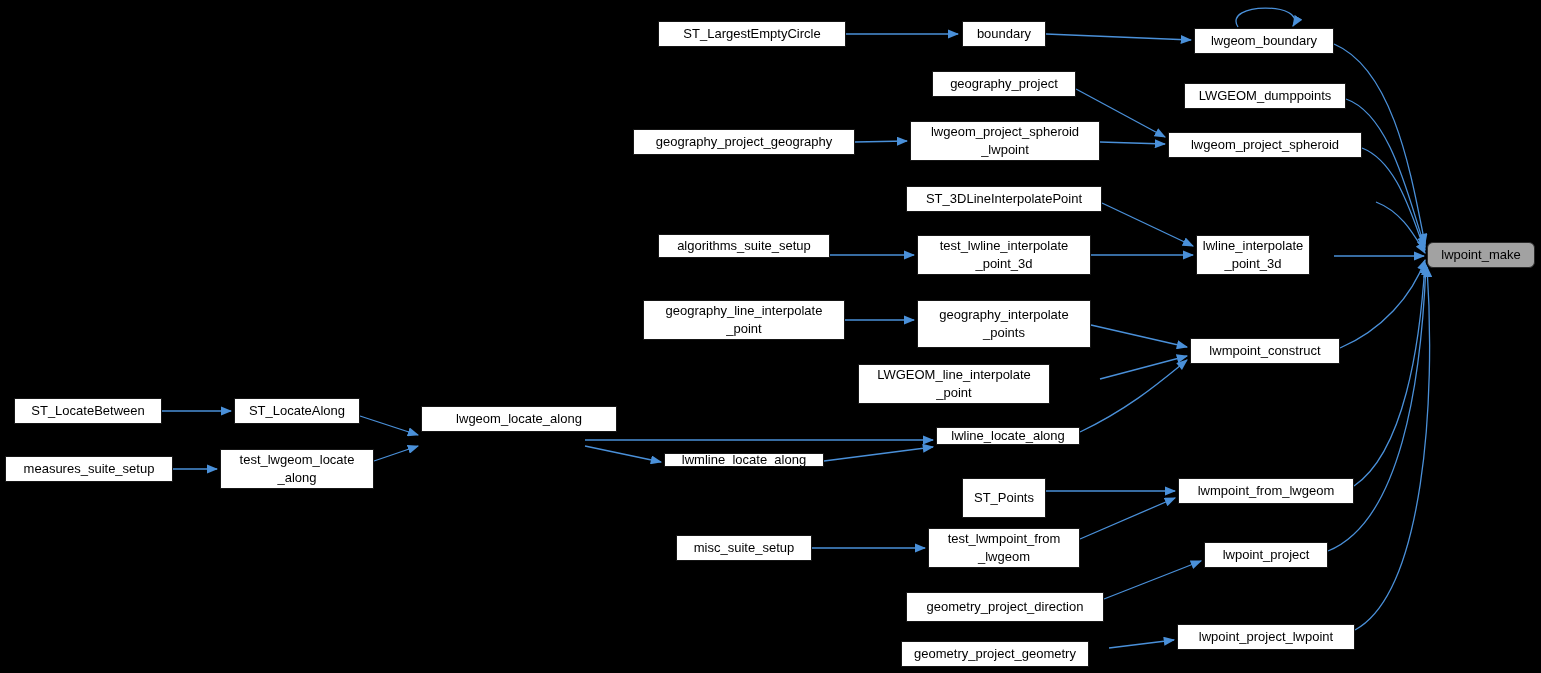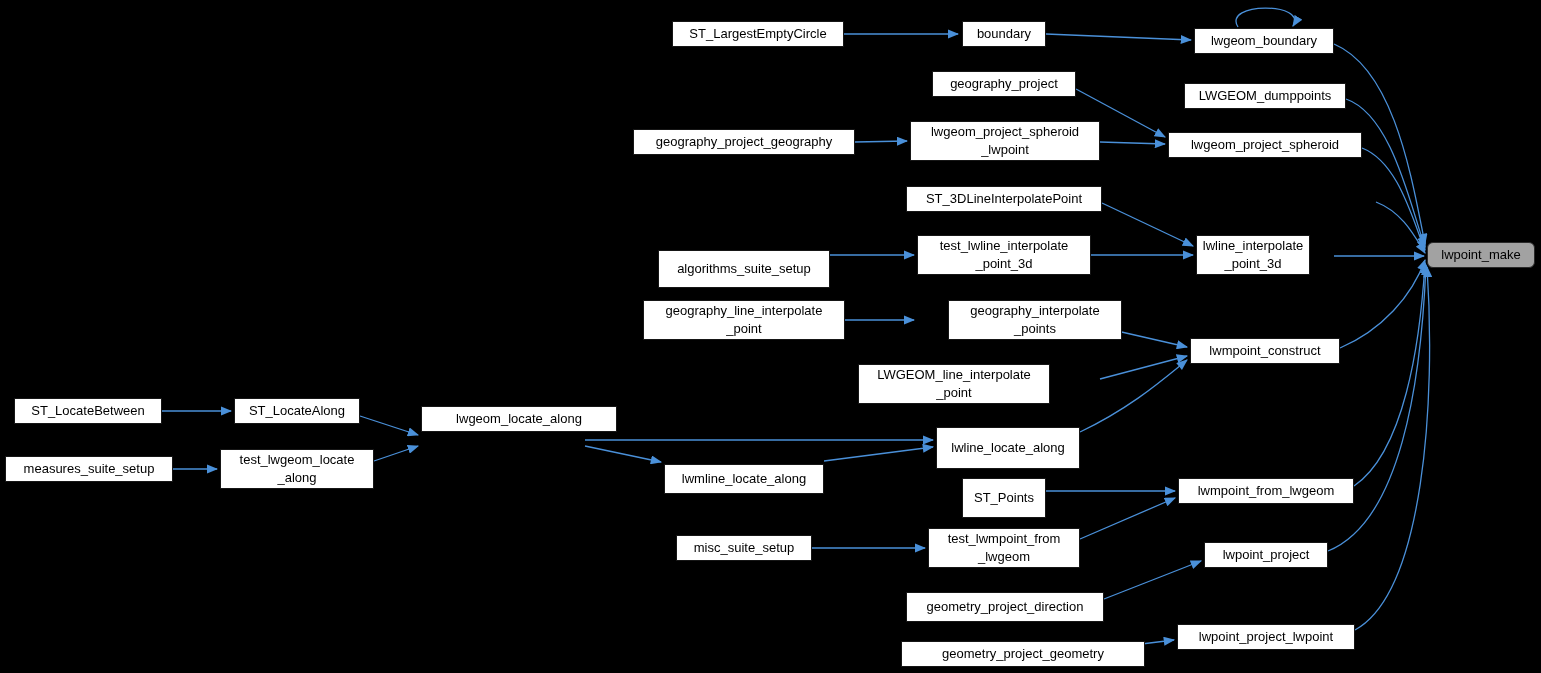--- a/index.html
+++ b/index.html
@@ -72,54 +72,54 @@
     <path class="edge" marker-end="url(#arrow)" d="M1046,491 L1175,491"></path>
     <path class="edge" marker-end="url(#arrow)" d="M1354,486 C1404,452 1420,345 1425,263"></path>
     <path class="edge" marker-end="url(#arrow)" d="M812,548 L925,548"></path>
     <path class="edge" marker-end="url(#arrow)" d="M1080,539 L1175,498"></path>
     <path class="edge" marker-end="url(#arrow)" d="M1104,599 L1201,561"></path>
     <path class="edge" marker-end="url(#arrow)" d="M1328,551 C1400,522 1421,385 1426,265"></path>
     <path class="edge" marker-end="url(#arrow)" d="M1109,648 L1174,640"></path>
     <path class="edge" marker-end="url(#arrow)" d="M1355,630 C1424,592 1436,400 1427,267"></path>
   </svg>
 
-  <div class="node" style="left:672px;top:21px;width:172px;height:26px">ST_LargestEmptyCircle</div>
+  <div class="node" style="left:658px;top:21px;width:188px;height:26px">ST_LargestEmptyCircle</div>
   <div class="node" style="left:962px;top:21px;width:84px;height:26px">boundary</div>
   <div class="node" style="left:1194px;top:28px;width:140px;height:26px">lwgeom_boundary</div>
   <div class="node" style="left:932px;top:71px;width:144px;height:26px">geography_project</div>
   <div class="node" style="left:1184px;top:83px;width:162px;height:26px">LWGEOM_dumppoints</div>
   <div class="node" style="left:633px;top:129px;width:222px;height:26px">geography_project_geography</div>
   <div class="node" style="left:910px;top:121px;width:190px;height:40px">lwgeom_project_spheroid
 _lwpoint</div>
   <div class="node" style="left:1168px;top:132px;width:194px;height:26px">lwgeom_project_spheroid</div>
   <div class="node" style="left:906px;top:186px;width:196px;height:26px">ST_3DLineInterpolatePoint</div>
-  <div class="node" style="left:658px;top:250px;width:172px;height:38px">algorithms_suite_setup</div>
+  <div class="node" style="left:658px;top:234px;width:172px;height:24px">algorithms_suite_setup</div>
   <div class="node" style="left:917px;top:235px;width:174px;height:40px">test_lwline_interpolate
 _point_3d</div>
   <div class="node" style="left:1196px;top:235px;width:114px;height:40px">lwline_interpolate
 _point_3d</div>
   <div class="node highlight" style="left:1427px;top:242px;width:108px;height:26px">lwpoint_make</div>
   <div class="node" style="left:643px;top:300px;width:202px;height:40px">geography_line_interpolate
 _point</div>
-  <div class="node" style="left:948px;top:300px;width:174px;height:40px">geography_interpolate
+  <div class="node" style="left:917px;top:300px;width:174px;height:48px">geography_interpolate
 _points</div>
   <div class="node" style="left:1190px;top:338px;width:150px;height:26px">lwmpoint_construct</div>
   <div class="node" style="left:858px;top:364px;width:192px;height:40px">LWGEOM_line_interpolate
 _point</div>
   <div class="node" style="left:14px;top:398px;width:148px;height:26px">ST_LocateBetween</div>
   <div class="node" style="left:234px;top:398px;width:126px;height:26px">ST_LocateAlong</div>
   <div class="node" style="left:421px;top:406px;width:196px;height:26px">lwgeom_locate_along</div>
-  <div class="node" style="left:936px;top:427px;width:144px;height:42px">lwline_locate_along</div>
+  <div class="node" style="left:936px;top:427px;width:144px;height:18px">lwline_locate_along</div>
   <div class="node" style="left:220px;top:449px;width:154px;height:40px">test_lwgeom_locate
 _along</div>
   <div class="node" style="left:5px;top:456px;width:168px;height:26px">measures_suite_setup</div>
-  <div class="node" style="left:664px;top:464px;width:160px;height:30px">lwmline_locate_along</div>
+  <div class="node" style="left:664px;top:453px;width:160px;height:14px">lwmline_locate_along</div>
   <div class="node" style="left:962px;top:478px;width:84px;height:40px">ST_Points</div>
   <div class="node" style="left:1178px;top:478px;width:176px;height:26px">lwmpoint_from_lwgeom</div>
   <div class="node" style="left:676px;top:535px;width:136px;height:26px">misc_suite_setup</div>
   <div class="node" style="left:928px;top:528px;width:152px;height:40px">test_lwmpoint_from
 _lwgeom</div>
   <div class="node" style="left:1204px;top:542px;width:124px;height:26px">lwpoint_project</div>
   <div class="node" style="left:906px;top:592px;width:198px;height:30px">geometry_project_direction</div>
   <div class="node" style="left:1177px;top:624px;width:178px;height:26px">lwpoint_project_lwpoint</div>
-  <div class="node" style="left:901px;top:641px;width:244px;height:26px">geometry_project_geometry</div>
+  <div class="node" style="left:901px;top:641px;width:188px;height:26px">geometry_project_geometry</div>
 
 </div>
 
 </body></html>

